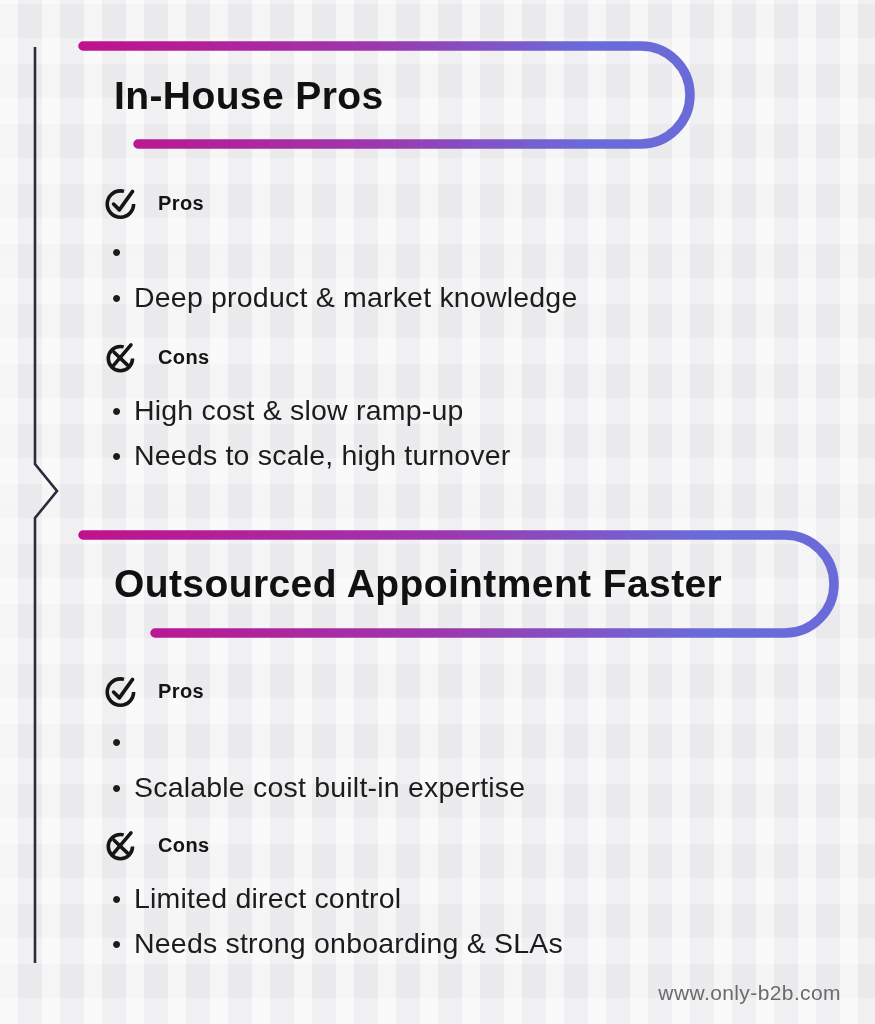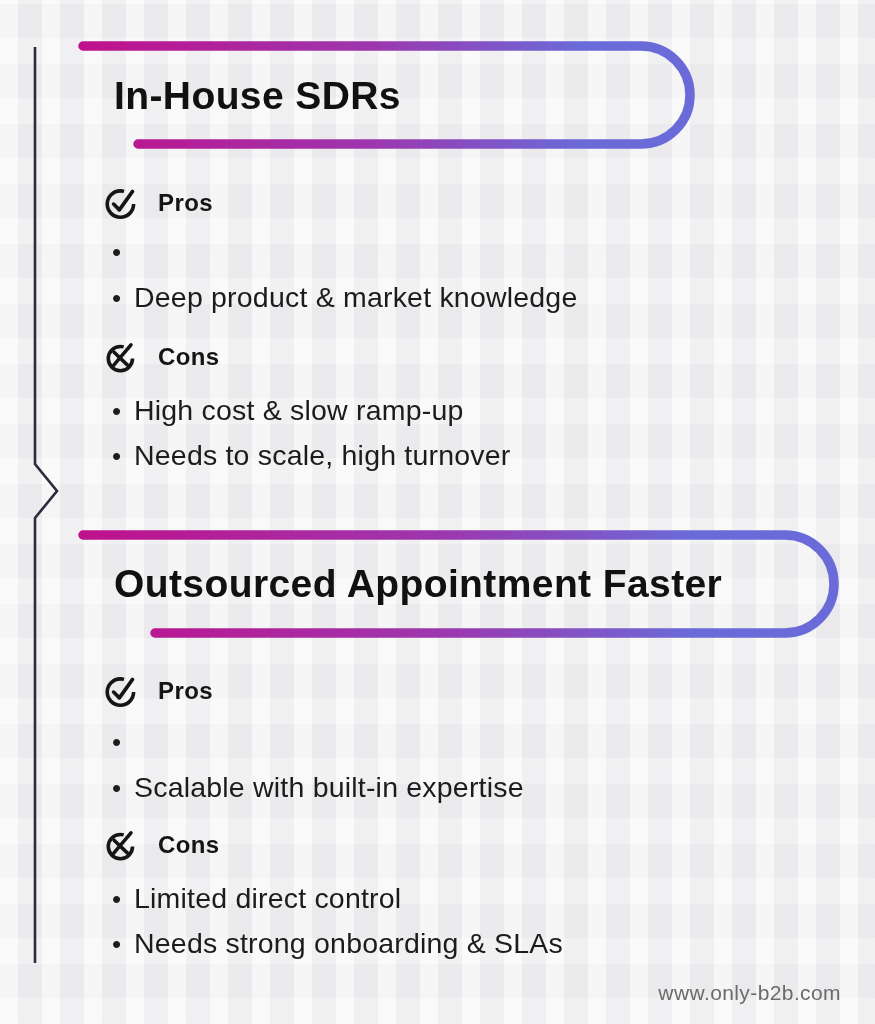--- a/index.html
+++ b/index.html
@@ -40,21 +40,21 @@
   }
   .group-head{
     display:flex;align-items:center;gap:17px;height:44px;
   }
   .group-head .icon{width:38px;height:38px;flex:0 0 auto;}
   .icon path,.icon circle,.icon line,.icon polyline{
     fill:none;stroke:#151515;stroke-width:3.4px;
   }
   .icon .round{stroke-linecap:round;stroke-linejoin:round;}
   .group-label{
-    color:#141414;font-size:24px;font-weight:700;letter-spacing:.4px;
+    color:#141414;font-size:20px;font-weight:700;letter-spacing:.4px;
   }
   .bullets{
     list-style:none;margin:0;padding:0;
   }
   .bullets li{
     display:flex;align-items:baseline;
     height:45px;line-height:45px;
     color:#1c1c1c;font-size:28.5px;letter-spacing:.2px;
     white-space:nowrap;
   }
@@ -79,21 +79,21 @@
       <linearGradient id="grad1" gradientUnits="userSpaceOnUse" x1="0" y1="0" x2="616" y2="0">
         <stop offset="0" stop-color="#c0118c"></stop>
         <stop offset="0.48" stop-color="#9d37ae"></stop>
         <stop offset="0.82" stop-color="#6a6bd9"></stop>
         <stop offset="1" stop-color="#6a6bd9"></stop>
       </linearGradient>
     </defs>
     <path class="bracket" stroke="url(#grad1)" d="M 5 6 H 563 A 49 49 0 0 1 563 104 H 60"></path>
   </svg>
 
-  <div class="abs sec-title" style="left:114px;top:74px;">In-House SDRs</div>
+  <div class="abs sec-title" style="left:114px;top:74px;">In-House Pros</div>
 
   <div class="abs group-head" style="left:103px;top:181px;">
     <svg class="icon" viewBox="0 0 36 36">
       <circle cx="16.5" cy="19" r="12.5" stroke-dasharray="62 16.5"></circle>
       <polyline class="round" points="10,19 15.5,24.5 28,7"></polyline>
     </svg>
     <span class="group-label">Pros</span>
   </div>
 
   <ul class="abs bullets" style="left:112px;top:230px;">
@@ -147,21 +147,21 @@
     </svg>
     <span class="group-label">Pros</span>
   </div>
 
   <ul class="abs bullets" style="left:112px;top:720px;">
     <li>
       <span class="dot">•</span>
     </li>
     <li>
       <span class="dot">•</span>
-      <span>Scalable with built-in expertise</span>
+      <span>Scalable cost built-in expertise</span>
     </li>
   </ul>
 
   <div class="abs group-head" style="left:103px;top:823px;">
     <svg class="icon" viewBox="0 0 36 36">
       <circle cx="16.5" cy="19.5" r="11.5" stroke-dasharray="57 15.3"></circle>
       <line class="round" x1="10" y1="26" x2="26.5" y2="6.5"></line>
       <line class="round" x1="10.5" y1="13.5" x2="23" y2="25.5"></line>
     </svg>
     <span class="group-label">Cons</span>

